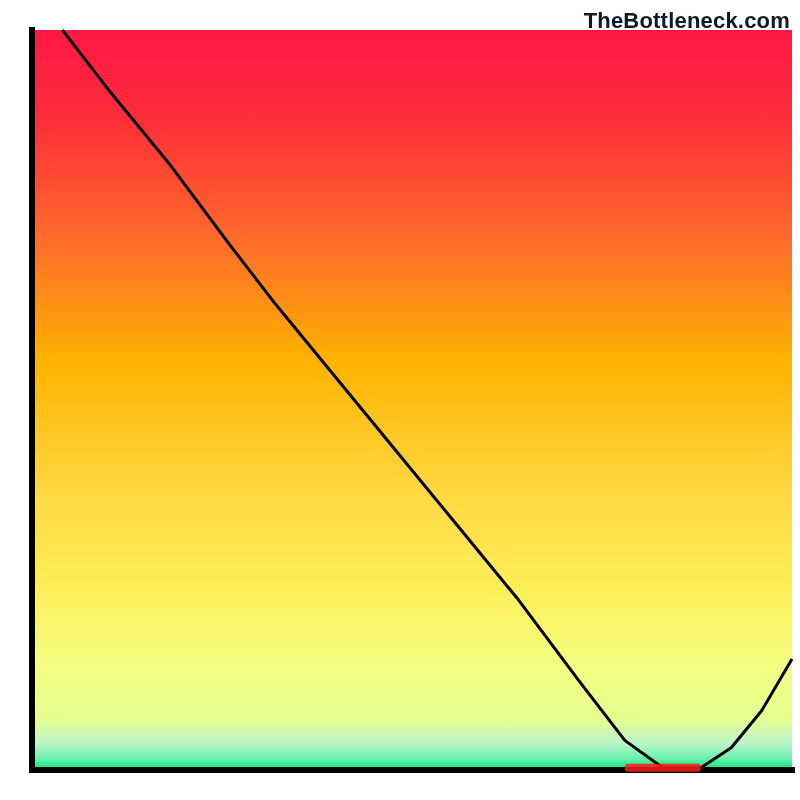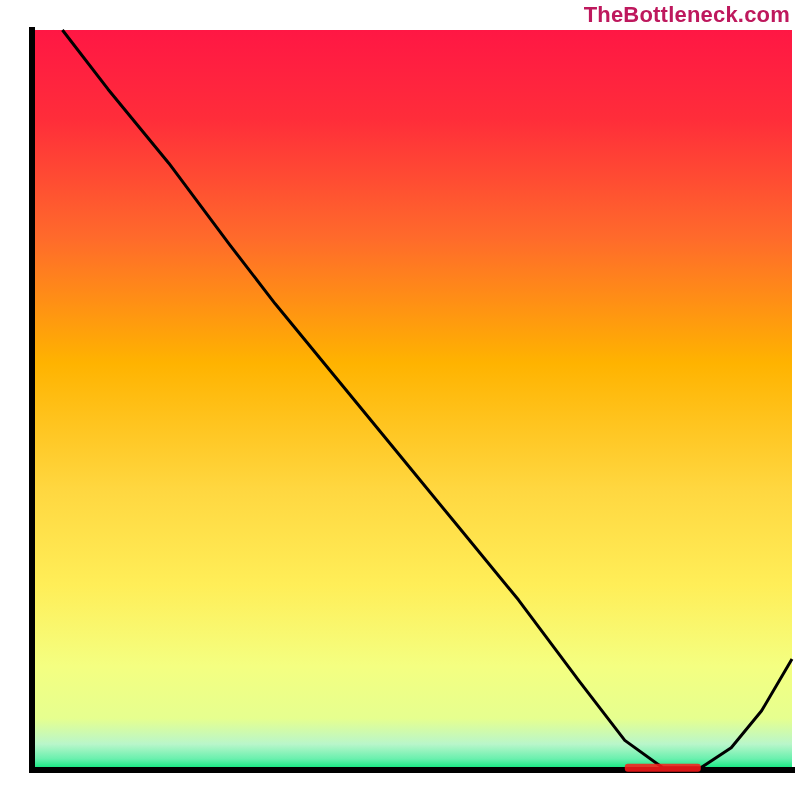--- a/index.html
+++ b/index.html
@@ -11,25 +11,25 @@
     font-family: Arial, Helvetica, sans-serif;
     overflow: hidden;
   }
   .stage {
     position: relative;
     width: 800px;
     height: 800px;
   }
   .watermark {
     position: absolute;
-    top: 2px;
+    top: 8px;
     right: 10px;
     font-size: 22px;
     font-weight: 600;
-    color: #be185d;
+    color: #0f172a;
     letter-spacing: 0.2px;
   }
   svg {
     position: absolute;
     top: 0;
     left: 0;
   }
   .marker-label {
     position: absolute;
     font-size: 10px;

